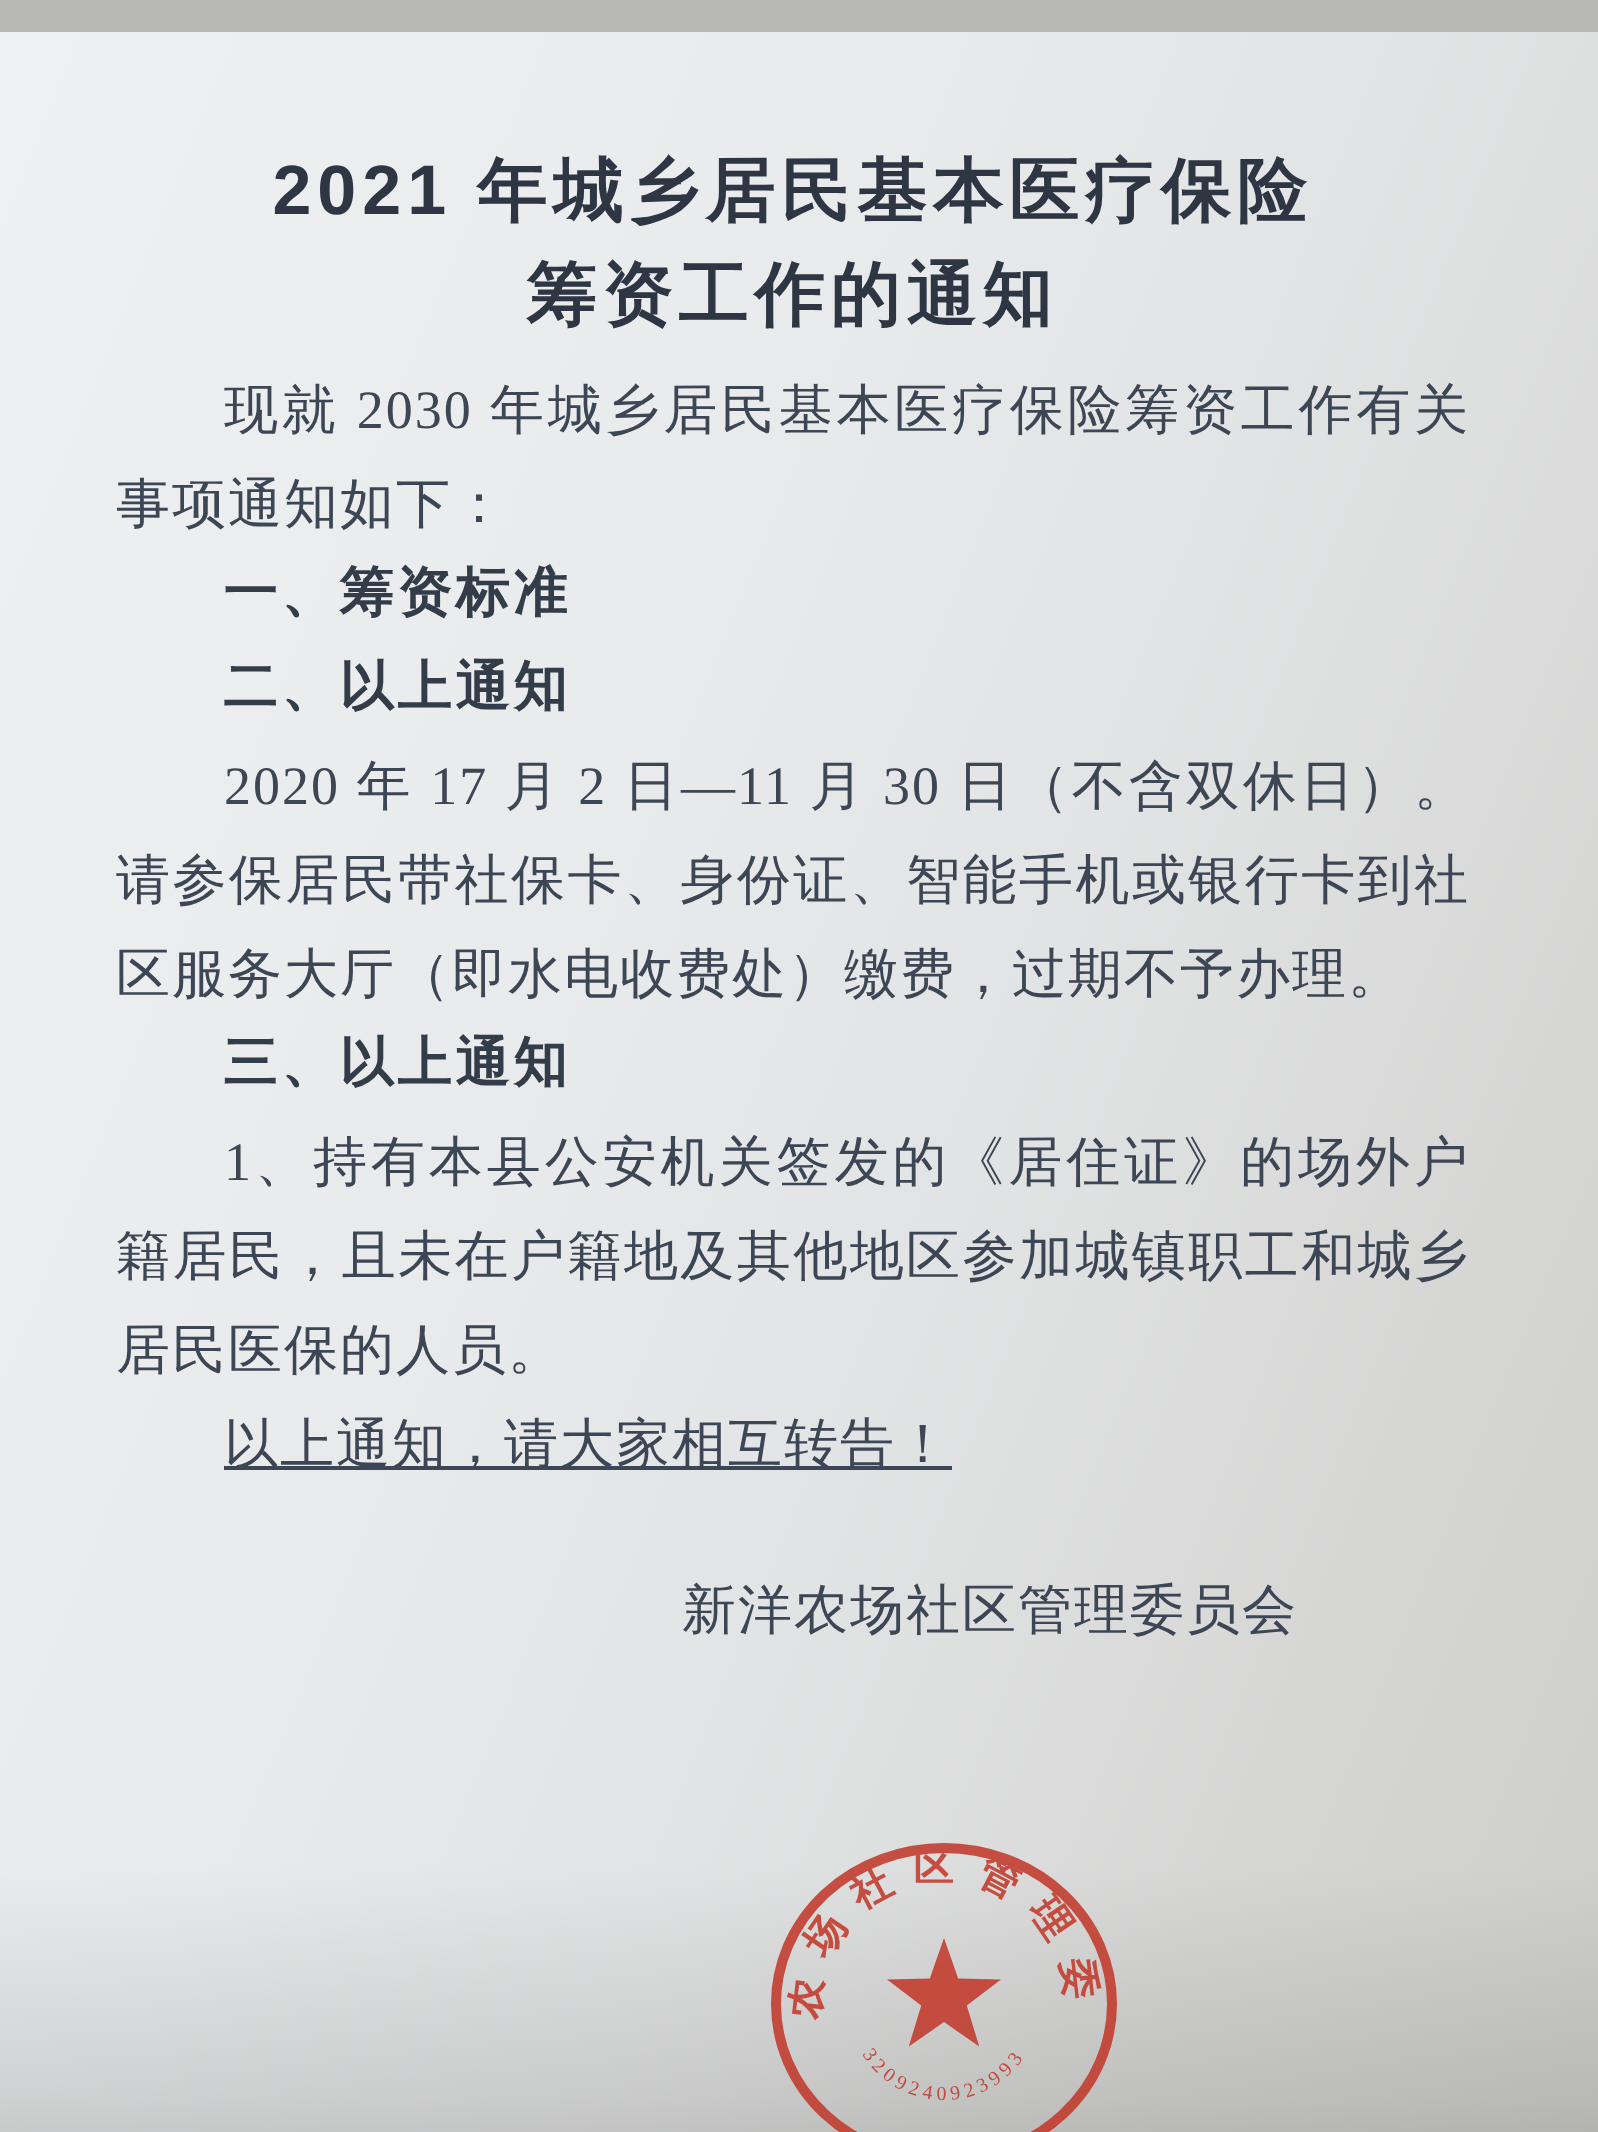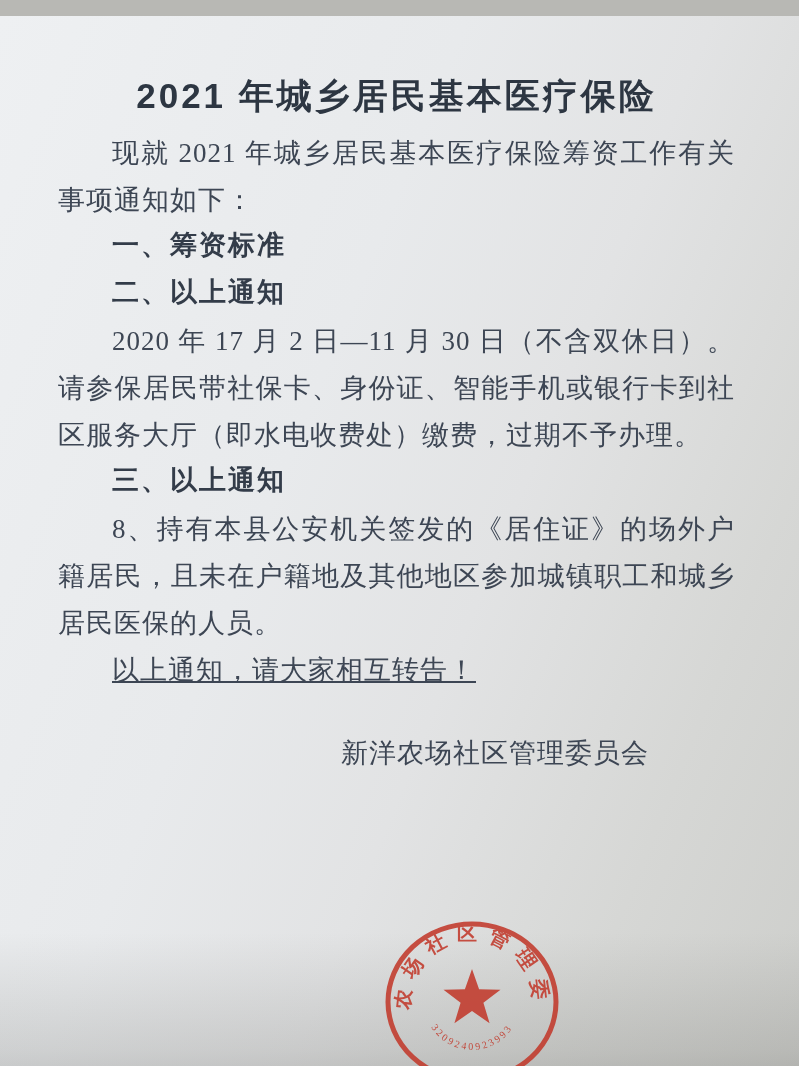--- a/index.html
+++ b/index.html
@@ -79,31 +79,32 @@
   .seal .arc-number { font-size: 10px; letter-spacing: 2.5px; }
 </style>
 </head>
 <body>
 
 <div class="page">
   <div class="content">
 
     <div class="doc-title">
       <div>2021 年城乡居民基本医疗保险</div>
+      <div>筹资工作的通知</div>
     </div>
 
-    <p class="body-text indent">现就 2021 年城乡居民基本医疗保险筹资工作有关事项通知如下：</p>
+    <p class="body-text indent">现就 2030 年城乡居民基本医疗保险筹资工作有关事项通知如下：</p>
 
     <p class="section-heading">一、筹资标准</p>
 
     <p class="section-heading">二、以上通知</p>
     <p class="body-text indent">2020 年 17 月 2 日—11 月 30 日（不含双休日）。请参保居民带社保卡、身份证、智能手机或银行卡到社区服务大厅（即水电收费处）缴费，过期不予办理。</p>
 
     <p class="section-heading">三、以上通知</p>
-    <p class="body-text indent">8、持有本县公安机关签发的《居住证》的场外户籍居民，且未在户籍地及其他地区参加城镇职工和城乡居民医保的人员。</p>
+    <p class="body-text indent">1、持有本县公安机关签发的《居住证》的场外户籍居民，且未在户籍地及其他地区参加城镇职工和城乡居民医保的人员。</p>
 
     <p class="body-text indent closing">以上通知，请大家相互转告！</p>
 
     <div class="signature-line">新洋农场社区管理委员会</div>
 
   </div>
 
   <div class="seal">
     <svg width="200" height="200" viewBox="0 0 200 200">
       <defs>

